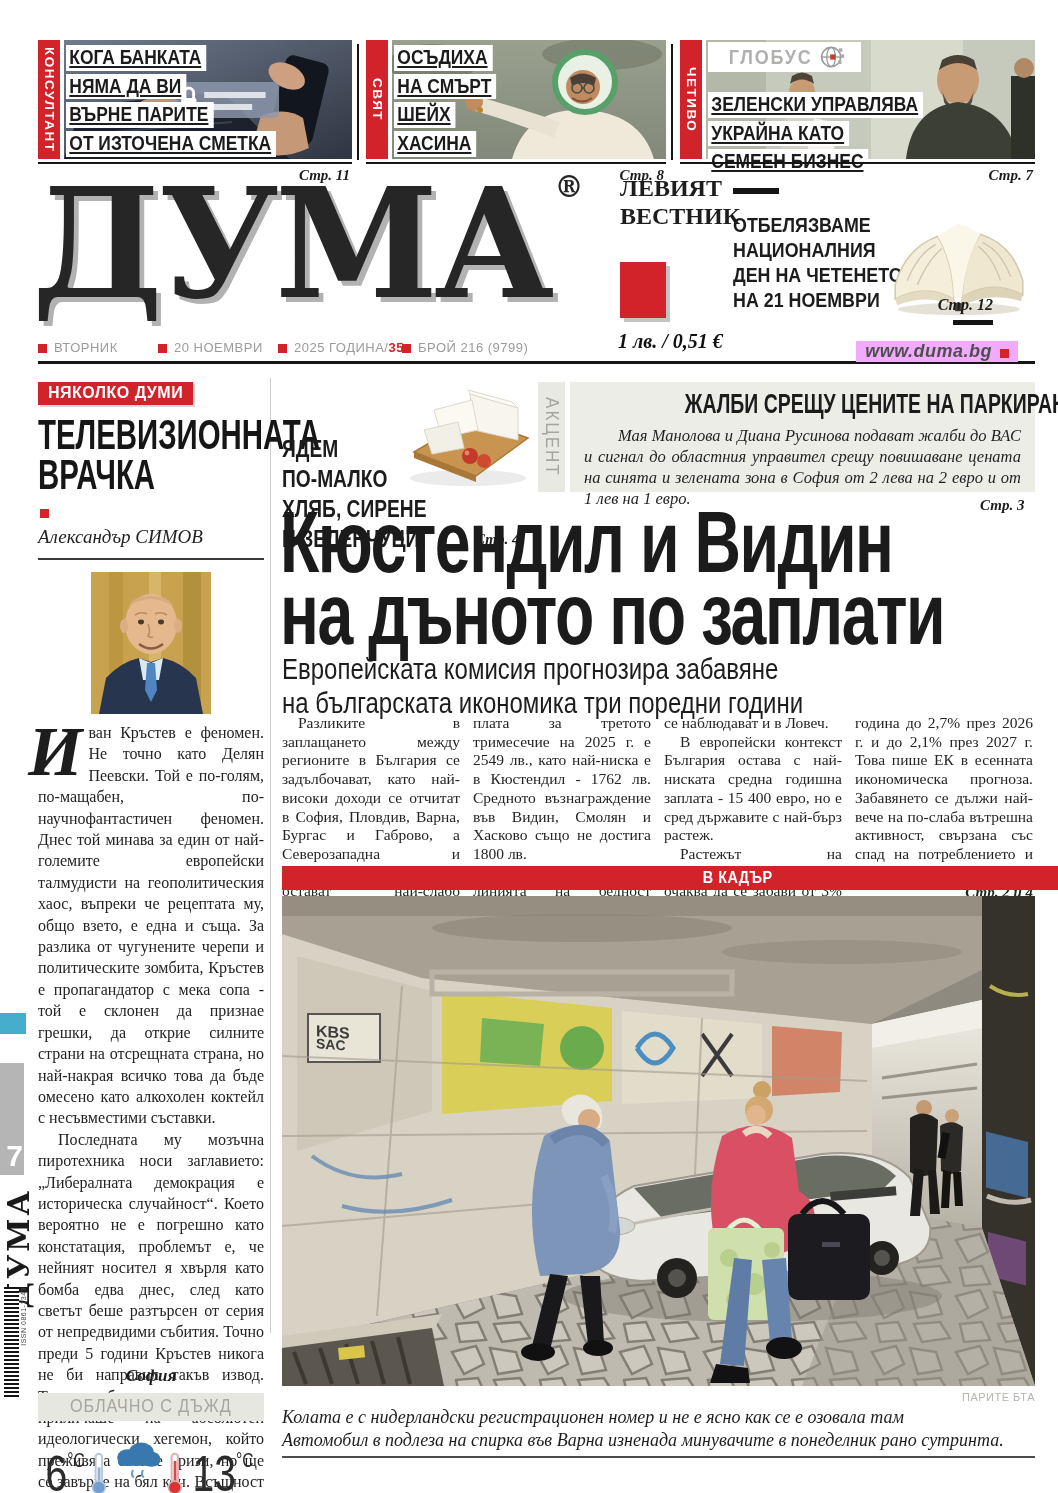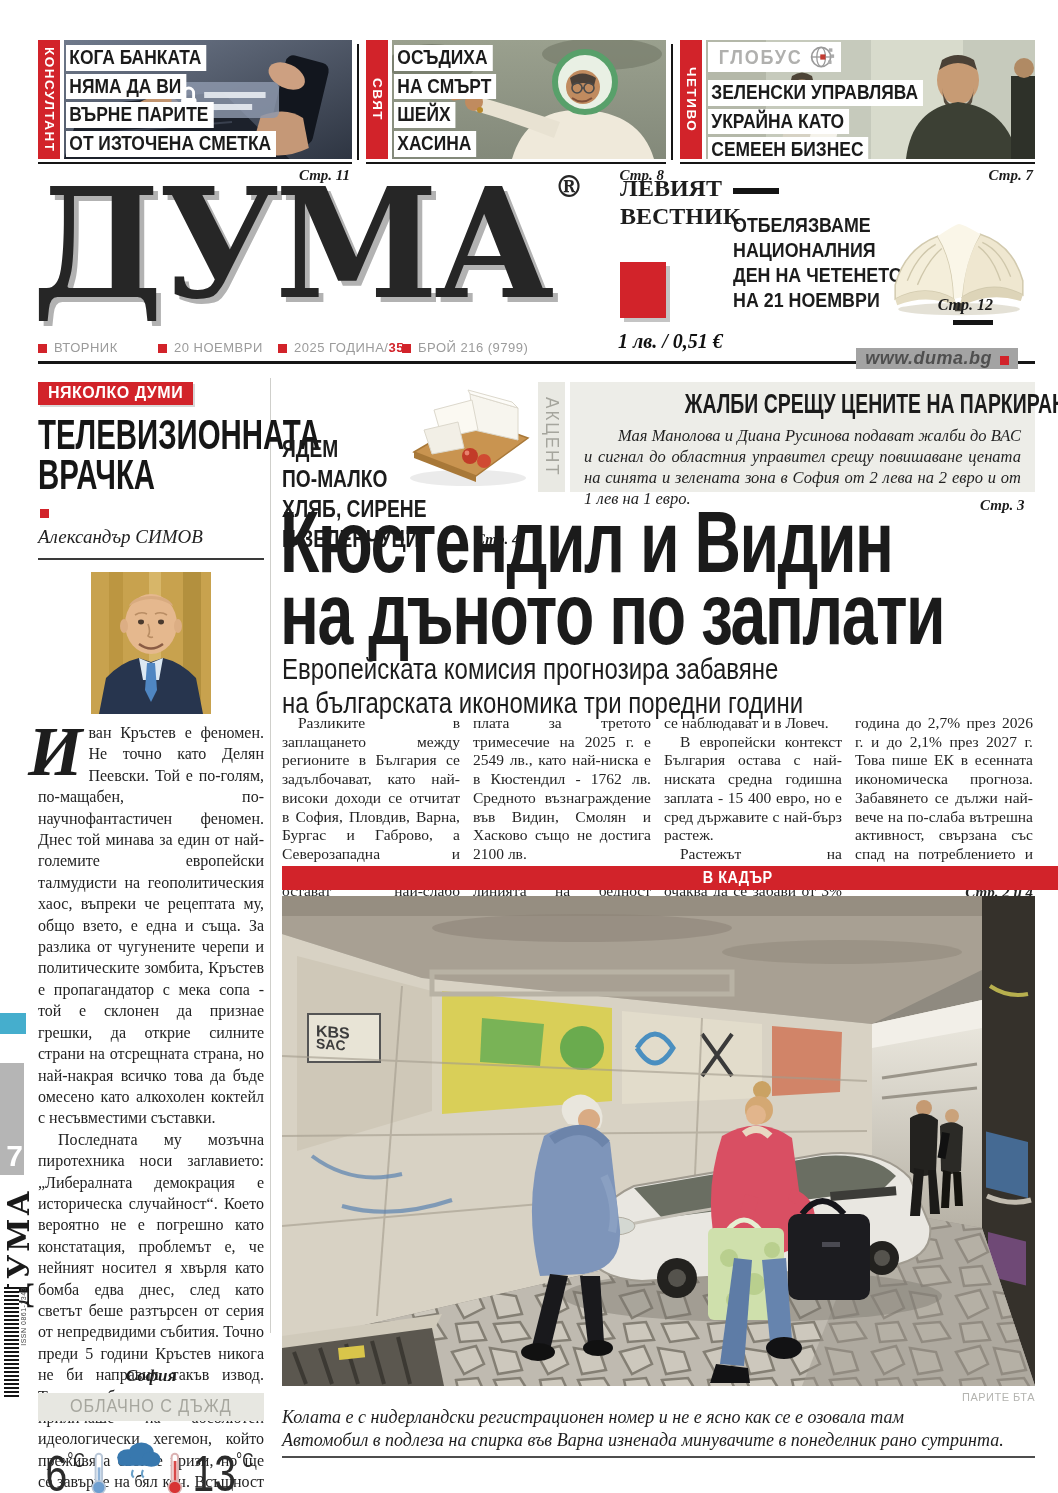--- a/index.html
+++ b/index.html
@@ -15,26 +15,26 @@
   .teaser{position:absolute;top:40px;height:148px;}
   .t1{left:38px;width:314px;}
   .t2{left:366px;width:300px;}
   .t3{left:680px;width:355px;}
   .tsep{position:absolute;top:44px;width:2px;height:116px;background:#151515;}
   .vlabel{position:absolute;left:0;top:0;width:22px;height:119px;background:var(--red);color:#fff;
           display:flex;align-items:center;justify-content:center;}
   .vlabel span{writing-mode:vertical-rl;font:700 13.5px/1 "Liberation Sans",sans-serif;letter-spacing:1.5px;}
   .t-photo{position:absolute;left:26px;right:0;top:0;height:119px;overflow:hidden;background:#9a9a92;}
   .t-photo svg{display:block;width:100%;height:100%;}
-  .t-lines{position:absolute;left:28px;top:5px;}
+  .t-lines{position:absolute;left:28px;top:5px;text-decoration:underline;}
   .tline{display:table;background:#fff;color:#1b1b1b;padding:1px 6px 2px 4px;margin-bottom:3px;
          font:700 21px/1.08 "Liberation Sans",sans-serif;transform:scaleX(.83);transform-origin:0 0;white-space:nowrap;}
   .t-rule{position:absolute;left:0;right:0;top:122px;height:2px;background:#151515;}
   .t-page{position:absolute;right:2px;top:127px;font:italic 700 15px "Liberation Serif",serif;margin-left:43px;}
-  .globus{display:table;background:#fff;padding:2px 6px;margin-bottom:8px;white-space:nowrap;}
+  .globus{display:table;background:#fff;padding:2px 16px;margin-bottom:20px;white-space:nowrap;}
   .globus b{font:700 20px/1 "Liberation Sans",sans-serif;color:#b0b0ae;letter-spacing:2px;transform:scaleX(.9);display:inline-block;vertical-align:middle;}
   .globus svg{vertical-align:middle;margin-left:2px;}
 
   
   .logo{position:absolute;left:32px;top:168px;font-family:"DejaVu Serif",serif;font-weight:700;
         font-size:152px;line-height:1;letter-spacing:-4px;color:#262626;text-shadow:5px 5px 0 #b2b2b2;
         transform:scaleX(.97);transform-origin:0 0;white-space:nowrap;}
   .logo .reg{font-size:30px;letter-spacing:0;text-shadow:none;vertical-align:100px;margin-left:4px;color:#262626;}
   .tagline{position:absolute;left:620px;top:175px;font-family:"Liberation Serif",serif;font-weight:700;
            font-size:24px;line-height:1.15;color:#1d1d1d;}
@@ -43,21 +43,21 @@
   .promo-dash{width:46px;height:6px;background:#141414;margin-bottom:18px;}
   .promo-line{display:block;font:700 21px/25px "Liberation Sans",sans-serif;transform:scaleX(.85);transform-origin:0 0;white-space:nowrap;}
   .promo-book{position:absolute;right:0;top:30px;width:152px;height:100px;}
   .promo-page{position:absolute;right:42px;top:108px;font:italic 700 16px "Liberation Serif",serif;}
   .promo-dash2{position:absolute;right:42px;top:132px;width:40px;height:5px;background:#141414;}
   .dateline-item{position:absolute;top:340px;font:400 13px "Liberation Sans",sans-serif;color:#9b9b9b;letter-spacing:.5px;white-space:nowrap;}
   .sq{display:inline-block;width:9px;height:9px;background:var(--red);margin-right:7px;vertical-align:-1px;}
   .dl-red{color:var(--red);font-weight:700;}
   .price{position:absolute;left:618px;top:330px;font:italic 700 20px "Liberation Serif",serif;color:#111;}
   .main-rule{position:absolute;left:38px;top:361px;width:997px;height:3px;background:#161616;}
-  .site{position:absolute;right:40px;top:348px;background:#a3a3a3;padding:0 9px;
+  .site{position:absolute;right:40px;top:341px;background:#f0abfc;padding:0 9px;
         font:italic 700 18px "Liberation Sans",sans-serif;color:#4f4f4f;letter-spacing:.5px;}
   .site .sq{margin:0 0 0 8px;}
 
   
   .divider{position:absolute;left:270px;top:378px;width:1px;height:955px;background:var(--grayline);}
   .opinion{position:absolute;left:38px;top:382px;width:226px;}
   .kicker{display:table;background:var(--red);color:#fff;padding:3px 10px 4px;
           font:700 16px/1 "Liberation Sans",sans-serif;letter-spacing:.5px;box-shadow:2px 2px 0 #d8d8d8;}
   .op-title{margin-top:10px;}
   .op-title span{display:block;font:700 42px/40px "Liberation Sans",sans-serif;color:#161616;
@@ -429,21 +429,21 @@
   <div class="subhead">
     <span>Европейската комисия прогнозира забавяне</span>
     <span>на българската икономика три поредни години</span>
   </div>
 
   <div class="columns">
     <div class="col">
       <p class="ind">Разликите в заплащането между регионите в България се задълбочават, като най-високи доходи се отчитат в София, Пловдив, Варна, Бургас и Габрово, а Северозападна и Североизточна България остават най-слабо развитите райони. Средната месечна за-</p>
     </div>
     <div class="col">
-      <p>плата за третото тримесечие на 2025 г. е 2549 лв., като най-ниска е в Кюстендил - 1762 лв. Средното възнаграждение във Видин, Смолян и Хасково също не достига 2100 лв.</p>
+      <p>плата за третото тримесечие на 2025 г. е 2549 лв., като най-ниска е в Кюстендил - 1762 лв. Средното възнаграждение във Видин, Смолян и Хасково също не достига 1800 лв.</p>
       <p class="ind">В Силистра под линията на бедност живеят 36% от населението, близки стойности</p>
     </div>
     <div class="col">
       <p>се наблюдават и в Ловеч.</p>
       <p class="ind">В европейски контекст България остава с най-ниската средна годишна заплата - 15 400 евро, но е сред държавите с най-бърз растеж.</p>
       <p class="ind">Растежът на българската икономика се очаква да се забави от 3% през настоящата</p>
     </div>
     <div class="col">
       <p>година до 2,7% през 2026 г. и до 2,1% през 2027 г. Това пише ЕК в есенната икономическа прогноза. Забавянето се дължи най-вече на по-слаба вътрешна активност, свързана със спад на потреблението и инвестициите.</p>
       <div class="col-page">Стр. 2 и 4</div>

